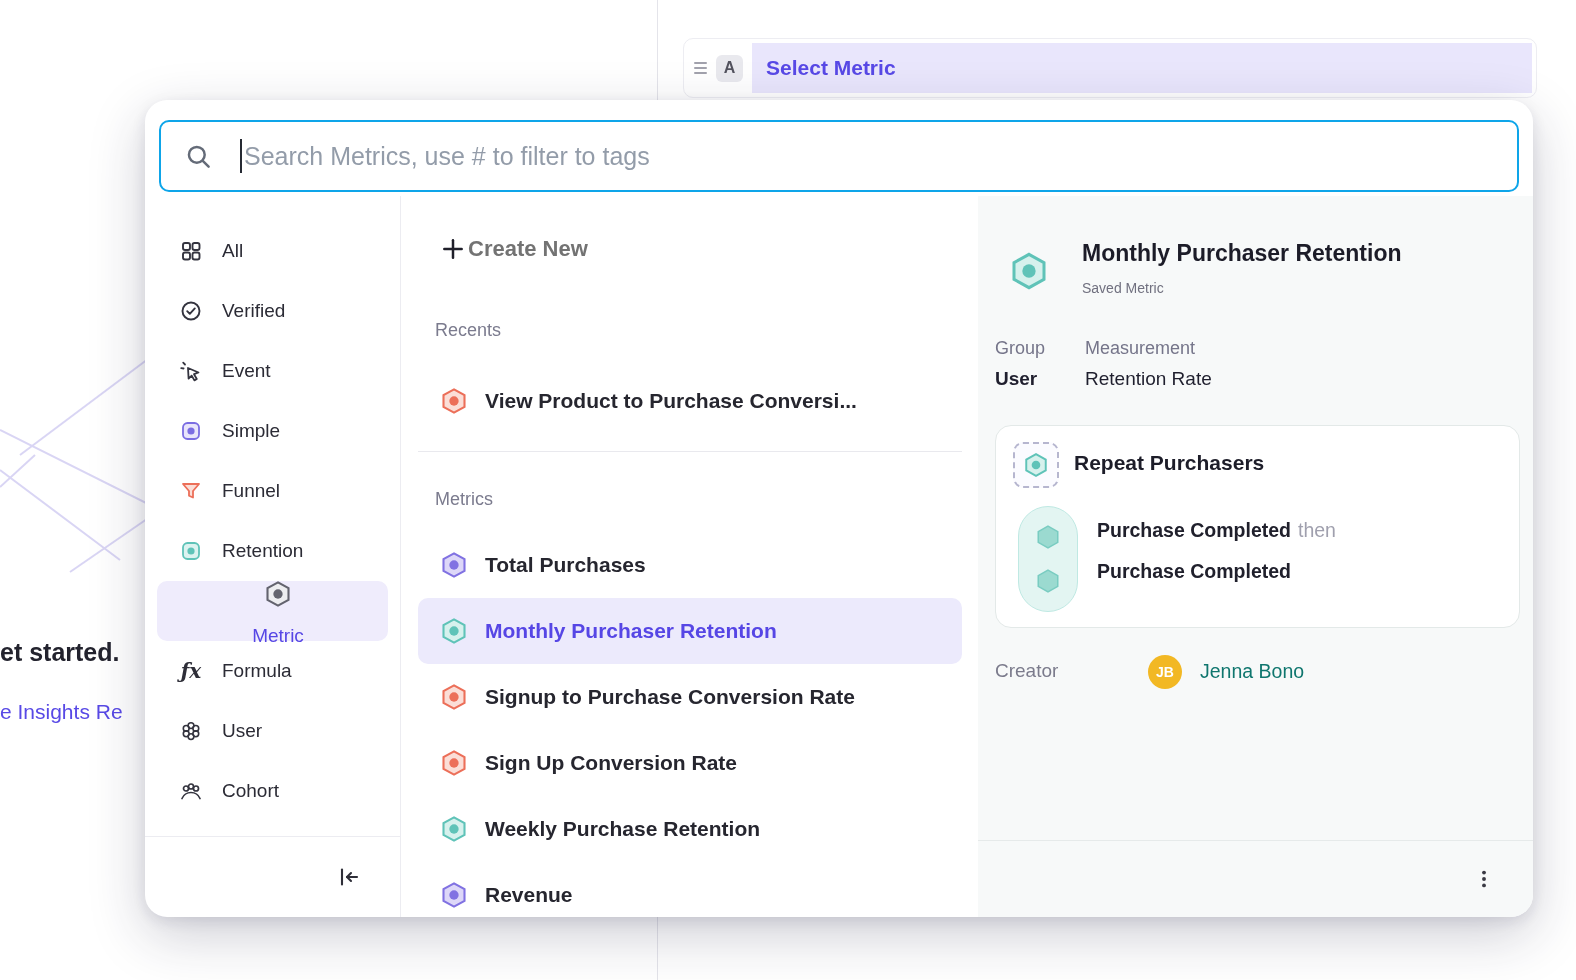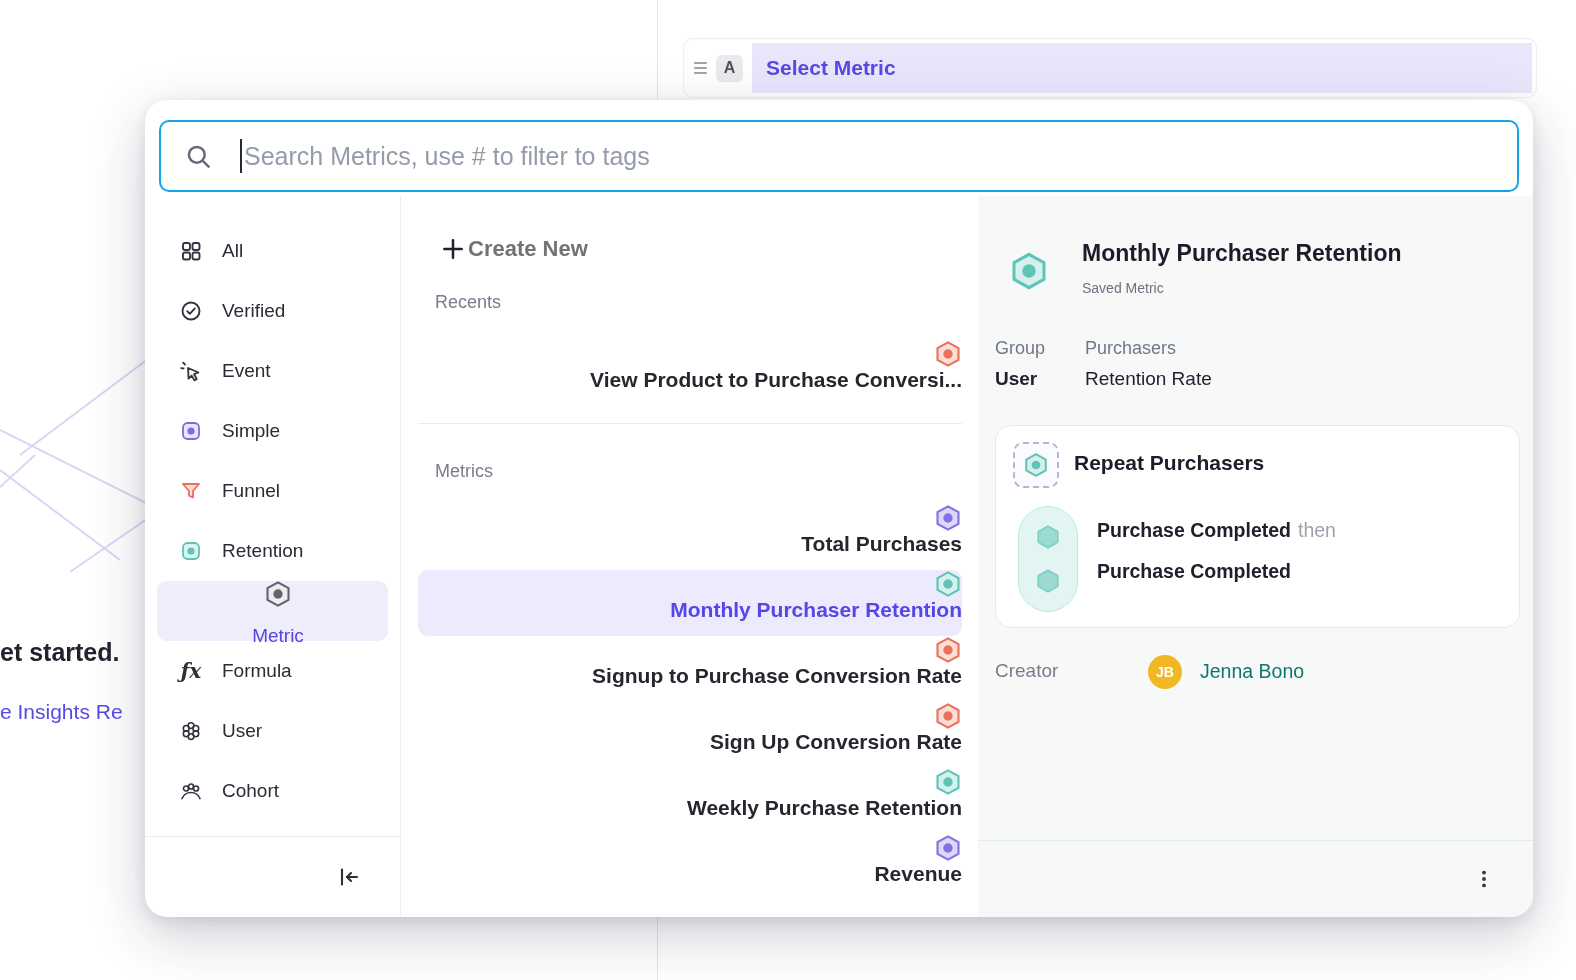--- a/index.html
+++ b/index.html
@@ -71,26 +71,26 @@
   .sidebar-footer {
     position:absolute; left:0; right:0; bottom:0; height:81px;
     border-top:1px solid #ececf1;
     display:flex; align-items:center; justify-content:flex-end; padding-right:34px;
   }
 
   
   .col-list { width:577px; position:relative; padding-top:30px; }
   .create-row { height:46px; display:flex; align-items:center; gap:2px; padding-left:39px; font-size:22px; font-weight:600; color:#737373; }
   .section-label { padding-left:34px; font-size:18px; font-weight:500; color:#7b7b8e; height:22px; }
-  .section-label.recents { margin-top:20px; }
+  .section-label.recents { margin-top:48px; }
   .section-label.metrics { margin-top:37px; }
   .metric-item {
     height:66px; margin:0 16px 0 17px; padding-left:22px; border-radius:10px;
-    display:flex; align-items:flex-end; 
-    font-size:21px; font-weight:600; color:#26262f; white-space:nowrap; overflow:hidden;flex-direction:column;
+    display:flex; align-items:center; gap:17px;
+    font-size:21px; font-weight:600; color:#26262f; white-space:nowrap; overflow:hidden;
   }
   .metric-item.first { margin-top:26px; }
   .metric-list { margin-top:21px; }
   .metric-item.selected { background:#eceafc; color:#5646e5; }
   .list-divider { height:1px; background:#e9e9ee; margin:17px 16px 0 17px; }
   .hex-icon { width:28px; height:28px; flex:0 0 auto; }
   .hex-icon .outer { stroke-width:1.8; }
   .hex-purple .outer { fill:#ddd7f8; stroke:#8172e2; } .hex-purple .inner { fill:#8172e2; }
   .hex-teal   .outer { fill:#d6f1ed; stroke:#5fc3b8; } .hex-teal   .inner { fill:#5fc3b8; }
   .hex-coral  .outer { fill:#fbded7; stroke:#ec6f59; } .hex-coral  .inner { fill:#ec6f59; }
@@ -380,21 +380,21 @@
     <div class="detail-panel">
 
       <svg class="detail-hex hex-icon hex-teal" viewBox="0 0 24 24">
         <path class="outer" d="M12 2 L21 7 L21 17 L12 22 L3 17 L3 7 Z"></path>
           <circle class="inner" cx="12" cy="12" r="4"></circle>
       </svg>
       <div class="detail-title">Monthly Purchaser Retention</div>
       <div class="detail-sub">Saved Metric</div>
 
       <div class="prop-label prop-col1">Group</div>
-      <div class="prop-label prop-col2">Purchasers</div>
+      <div class="prop-label prop-col2">Measurement</div>
       <div class="prop-value prop-col1 val-bold">User</div>
       <div class="prop-value prop-col2 val-med">Retention Rate</div>
 
       <div class="def-card">
         <div class="dashed-box">
           <svg class="hex-icon hex-teal" style="width:26px;height:26px;" viewBox="0 0 24 24">
             <path class="outer" d="M12 2 L21 7 L21 17 L12 22 L3 17 L3 7 Z"></path>
               <circle class="inner" cx="12" cy="12" r="4"></circle>
           </svg>
         </div>

